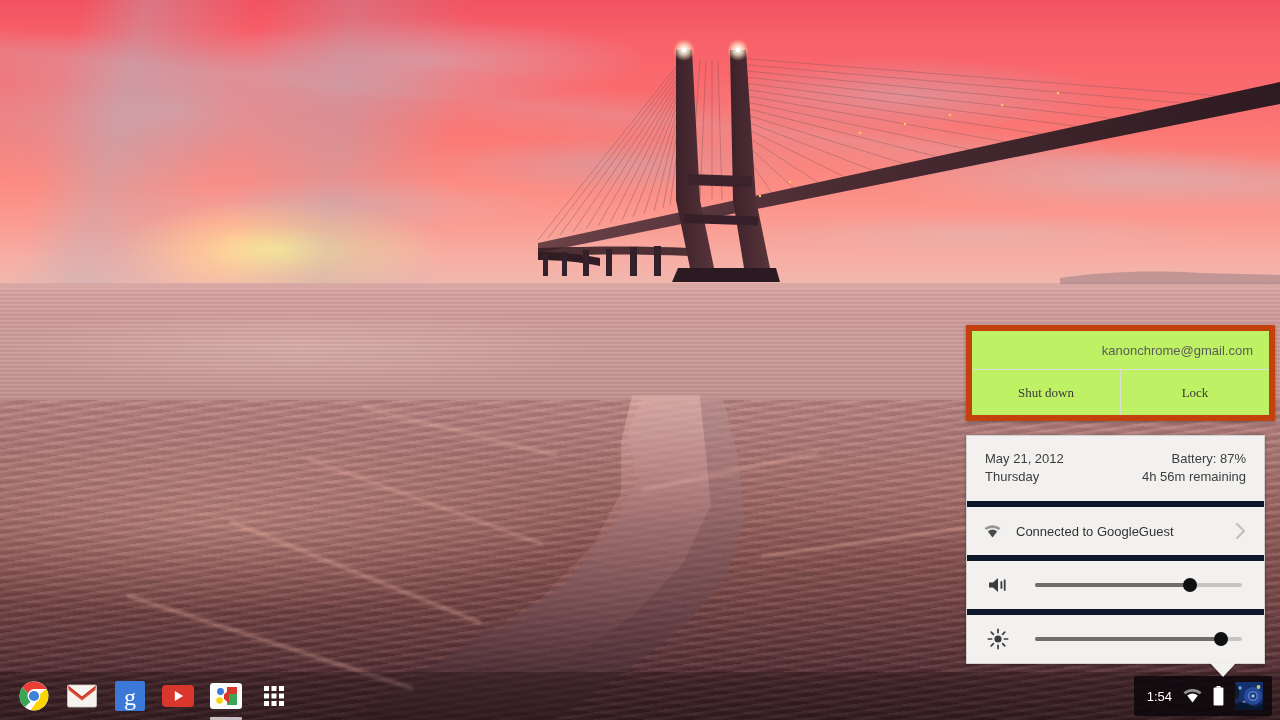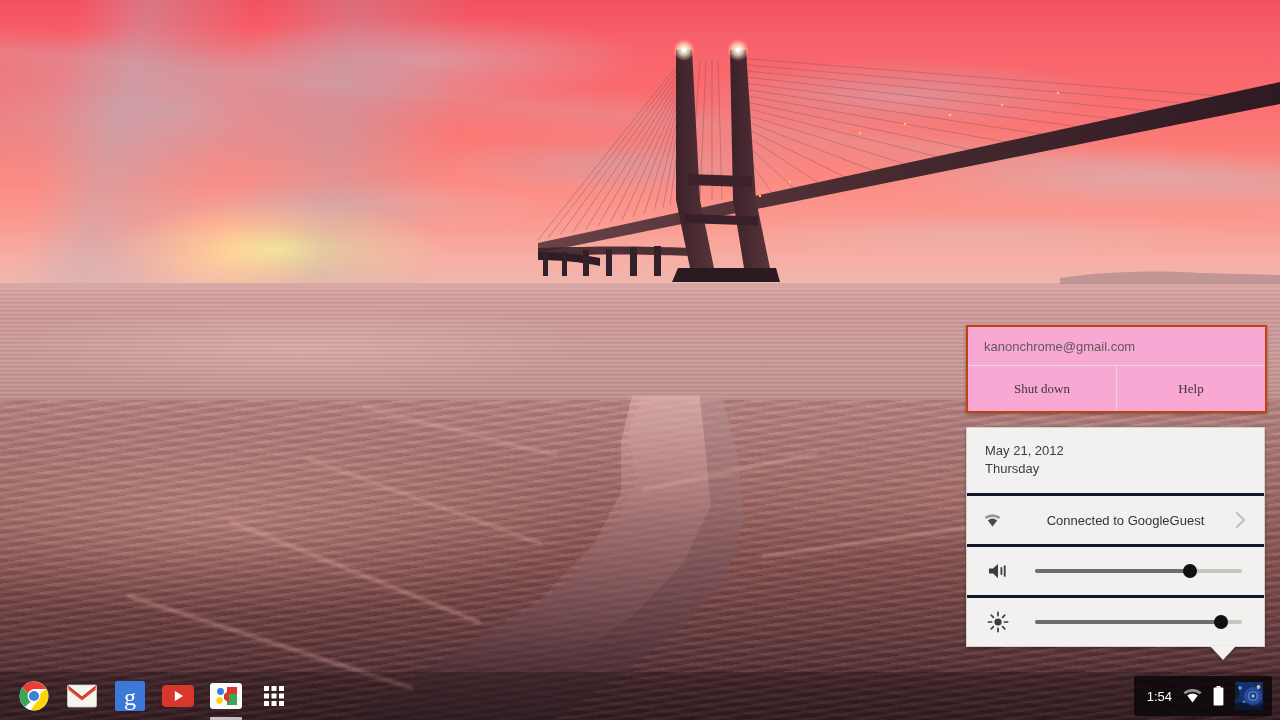--- a/index.html
+++ b/index.html
@@ -140,24 +140,25 @@
 
   
   .tray-popup {
     position: absolute;
     left: 966px;
     top: 325px;
     width: 299px;
     z-index: 40;
   }
   .user-card {
-    background: #f9a8d4;
-    border: 2px solid #c2410c;
+    background: #bef264;
+    border: 6px solid #c2410c;
     box-shadow: 0 1px 3px rgba(0,0,0,0.35);
     width: 297px;
+    text-align: right;
   }
   .user-email {
     font-size: 13px;
     color: #5b5b5b;
     padding: 13px 16px 12px 16px;
     line-height: 1;
     white-space: nowrap;
     overflow: hidden;
     text-overflow: ellipsis;
   }
@@ -181,21 +182,21 @@
 
   .main-card {
     margin-top: 14px;
     background: #f2f1ef;
     border: 1px solid #d4d2ce;
     box-shadow: 0 1px 3px rgba(0,0,0,0.35);
     width: 297px;
     position: relative;
   }
   .row { position: relative; }
-  .row + .row { border-top: 3px solid #0f172a; text-align: center; }
+  .row + .row { border-top: 6px solid #0f172a; }
 
   .date-battery {
     display: flex;
     justify-content: space-between;
     padding: 14px 18px 15px 18px;
     font-size: 13px;
     color: #3d3d3d;
     line-height: 18px;
   }
   .date-battery .right { text-align: right; }
@@ -446,31 +447,35 @@
 
   <div class="tray-popup">
 
     <div class="user-card">
       <div class="user-email">kanonchrome@gmail.com</div>
       <div class="user-actions">
         <div class="user-action">
           <span>Shut down</span>
         </div>
         <div class="user-action">
-          <span>Help</span>
+          <span>Lock</span>
         </div>
       </div>
     </div>
 
     <div class="main-card">
 
       <div class="row date-battery">
         <div class="left">
           <div>May 21, 2012</div>
           <div>Thursday</div>
+        </div>
+        <div class="right">
+          <div>Battery: 87%</div>
+          <div>4h 56m remaining</div>
         </div>
       </div>
 
       <div class="row net-row">
         <span style="display:flex;width:18px;justify-content:center;">
           <svg width="17" height="13" viewBox="0 0 17 13">
             <path d="M8.5 12.6 L13.2 6.4 A7.6 7.6 0 0 0 3.8 6.4 Z" fill="#4a4a4a"></path>
             <path d="M0.6 3.1 A12.6 12.6 0 0 1 16.4 3.1 L14.8 5.1 A10.2 10.2 0 0 0 2.2 5.1 Z" fill="#4a4a4a" opacity="0.55"></path>
           </svg>
         </span>

